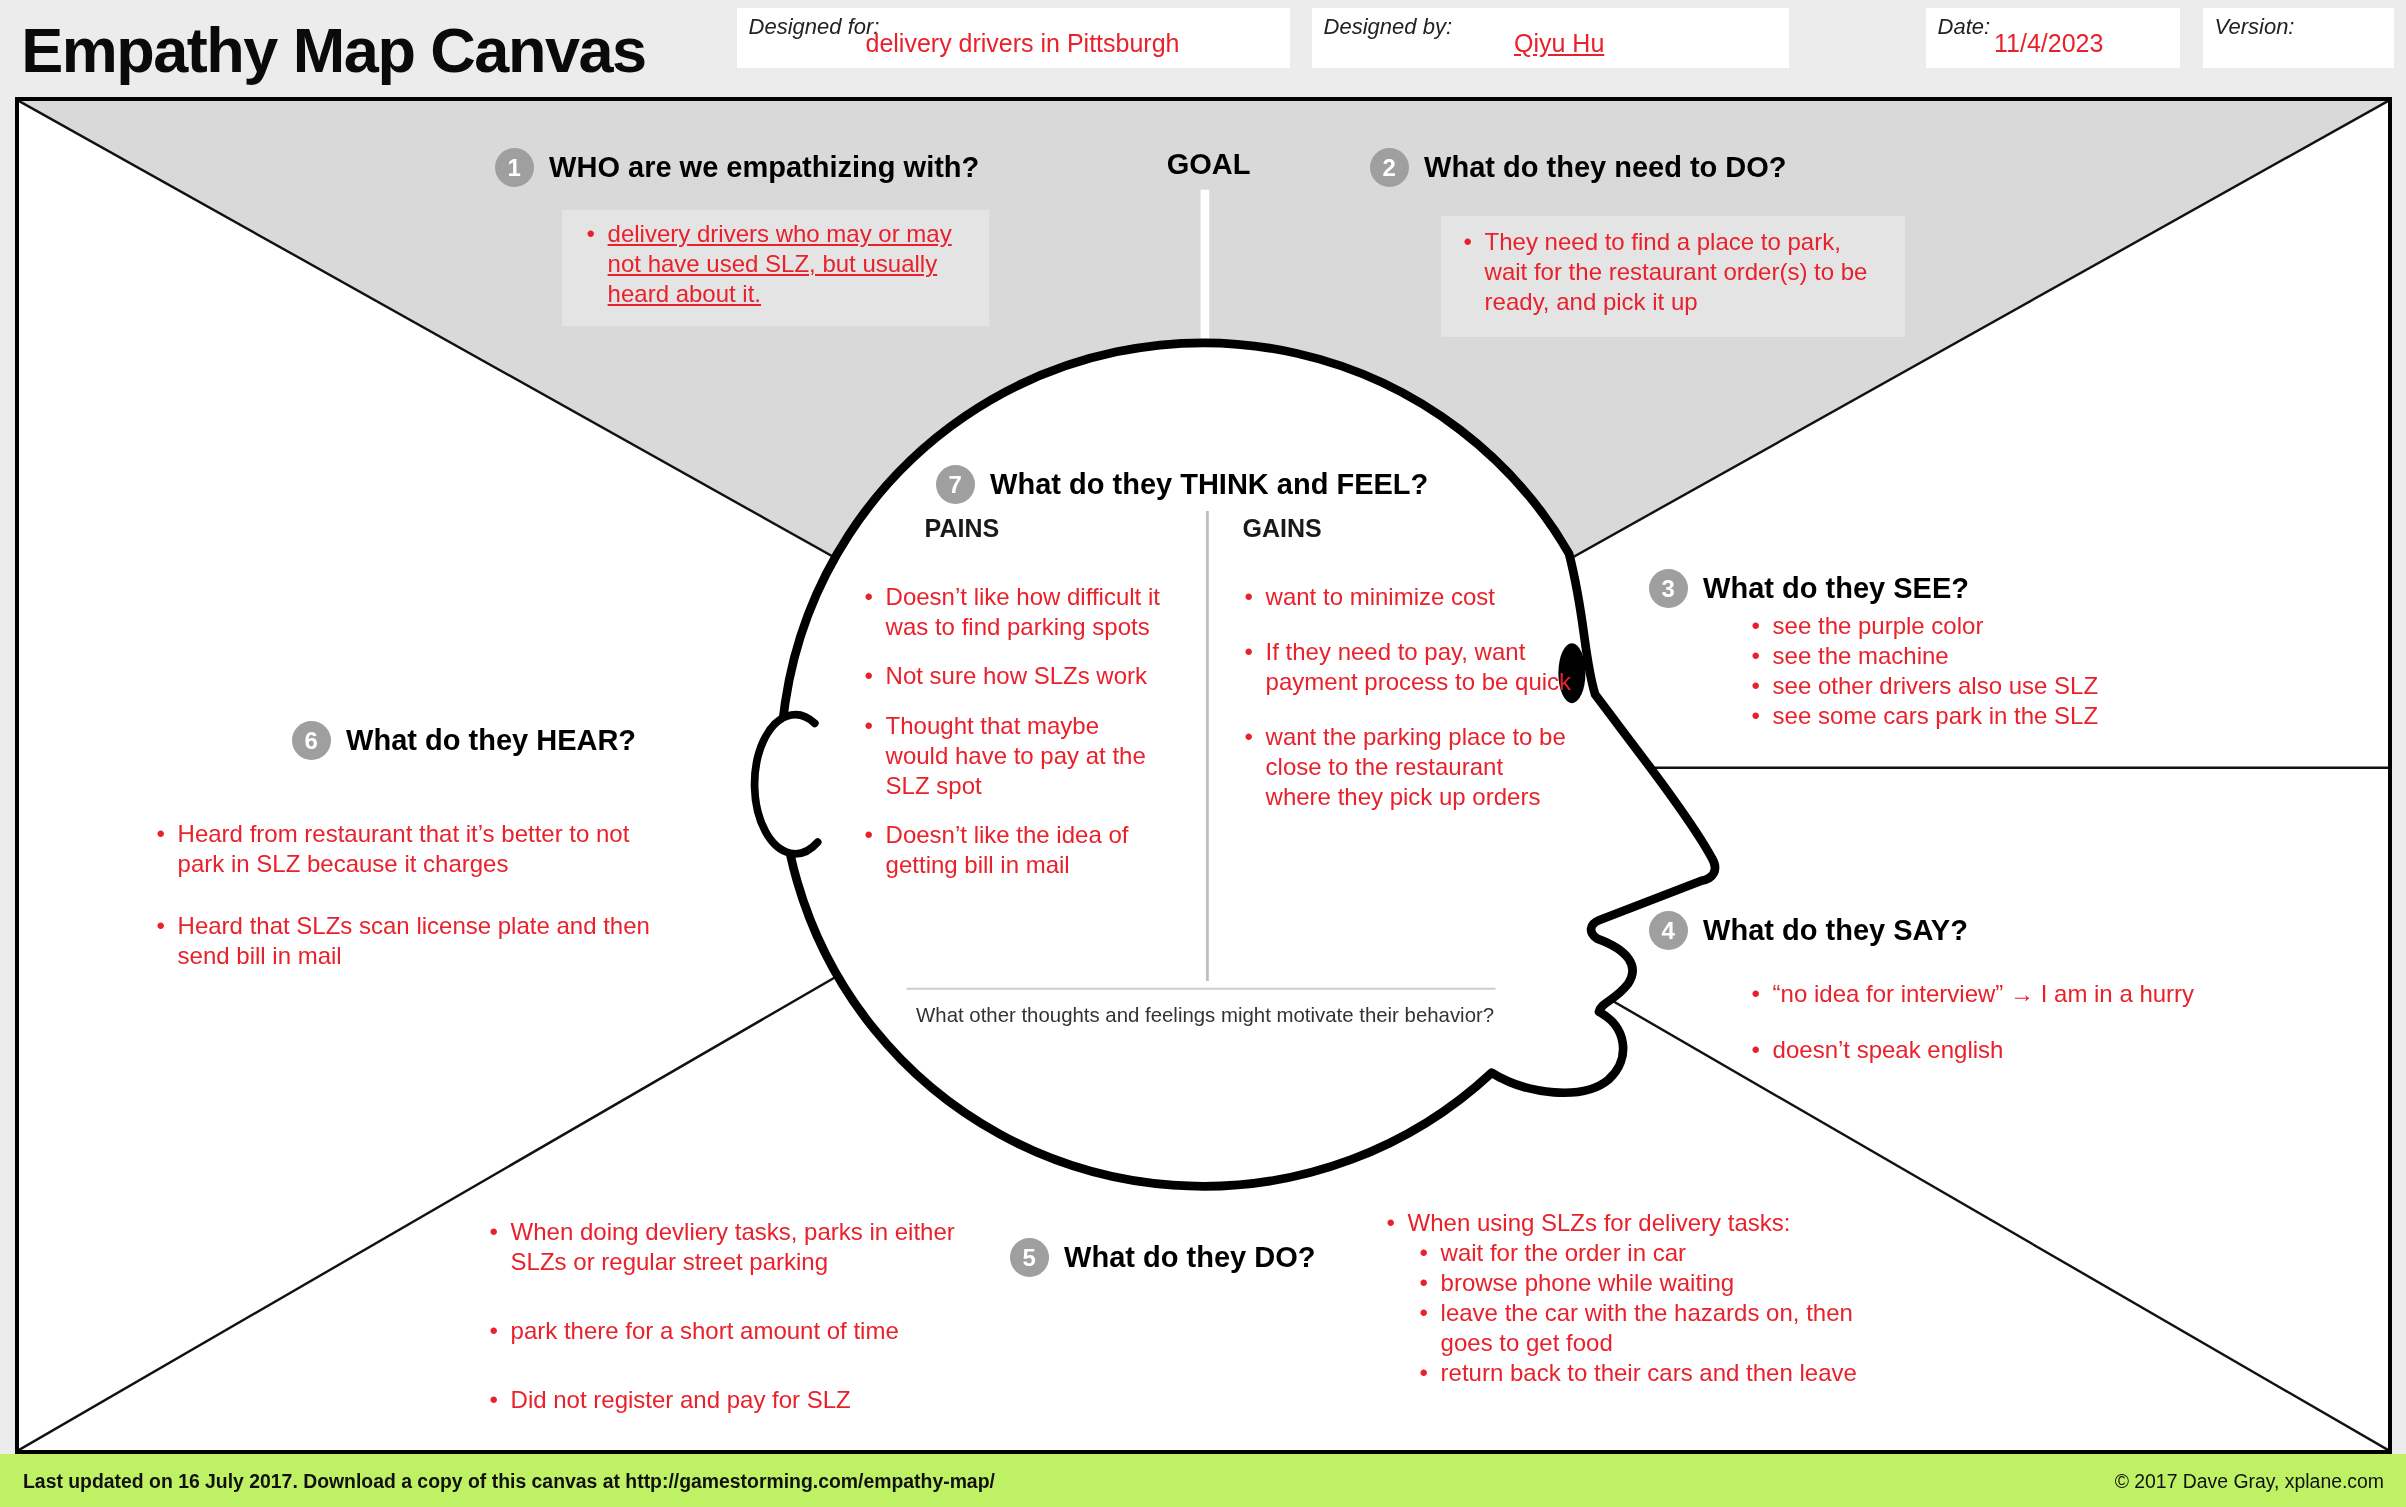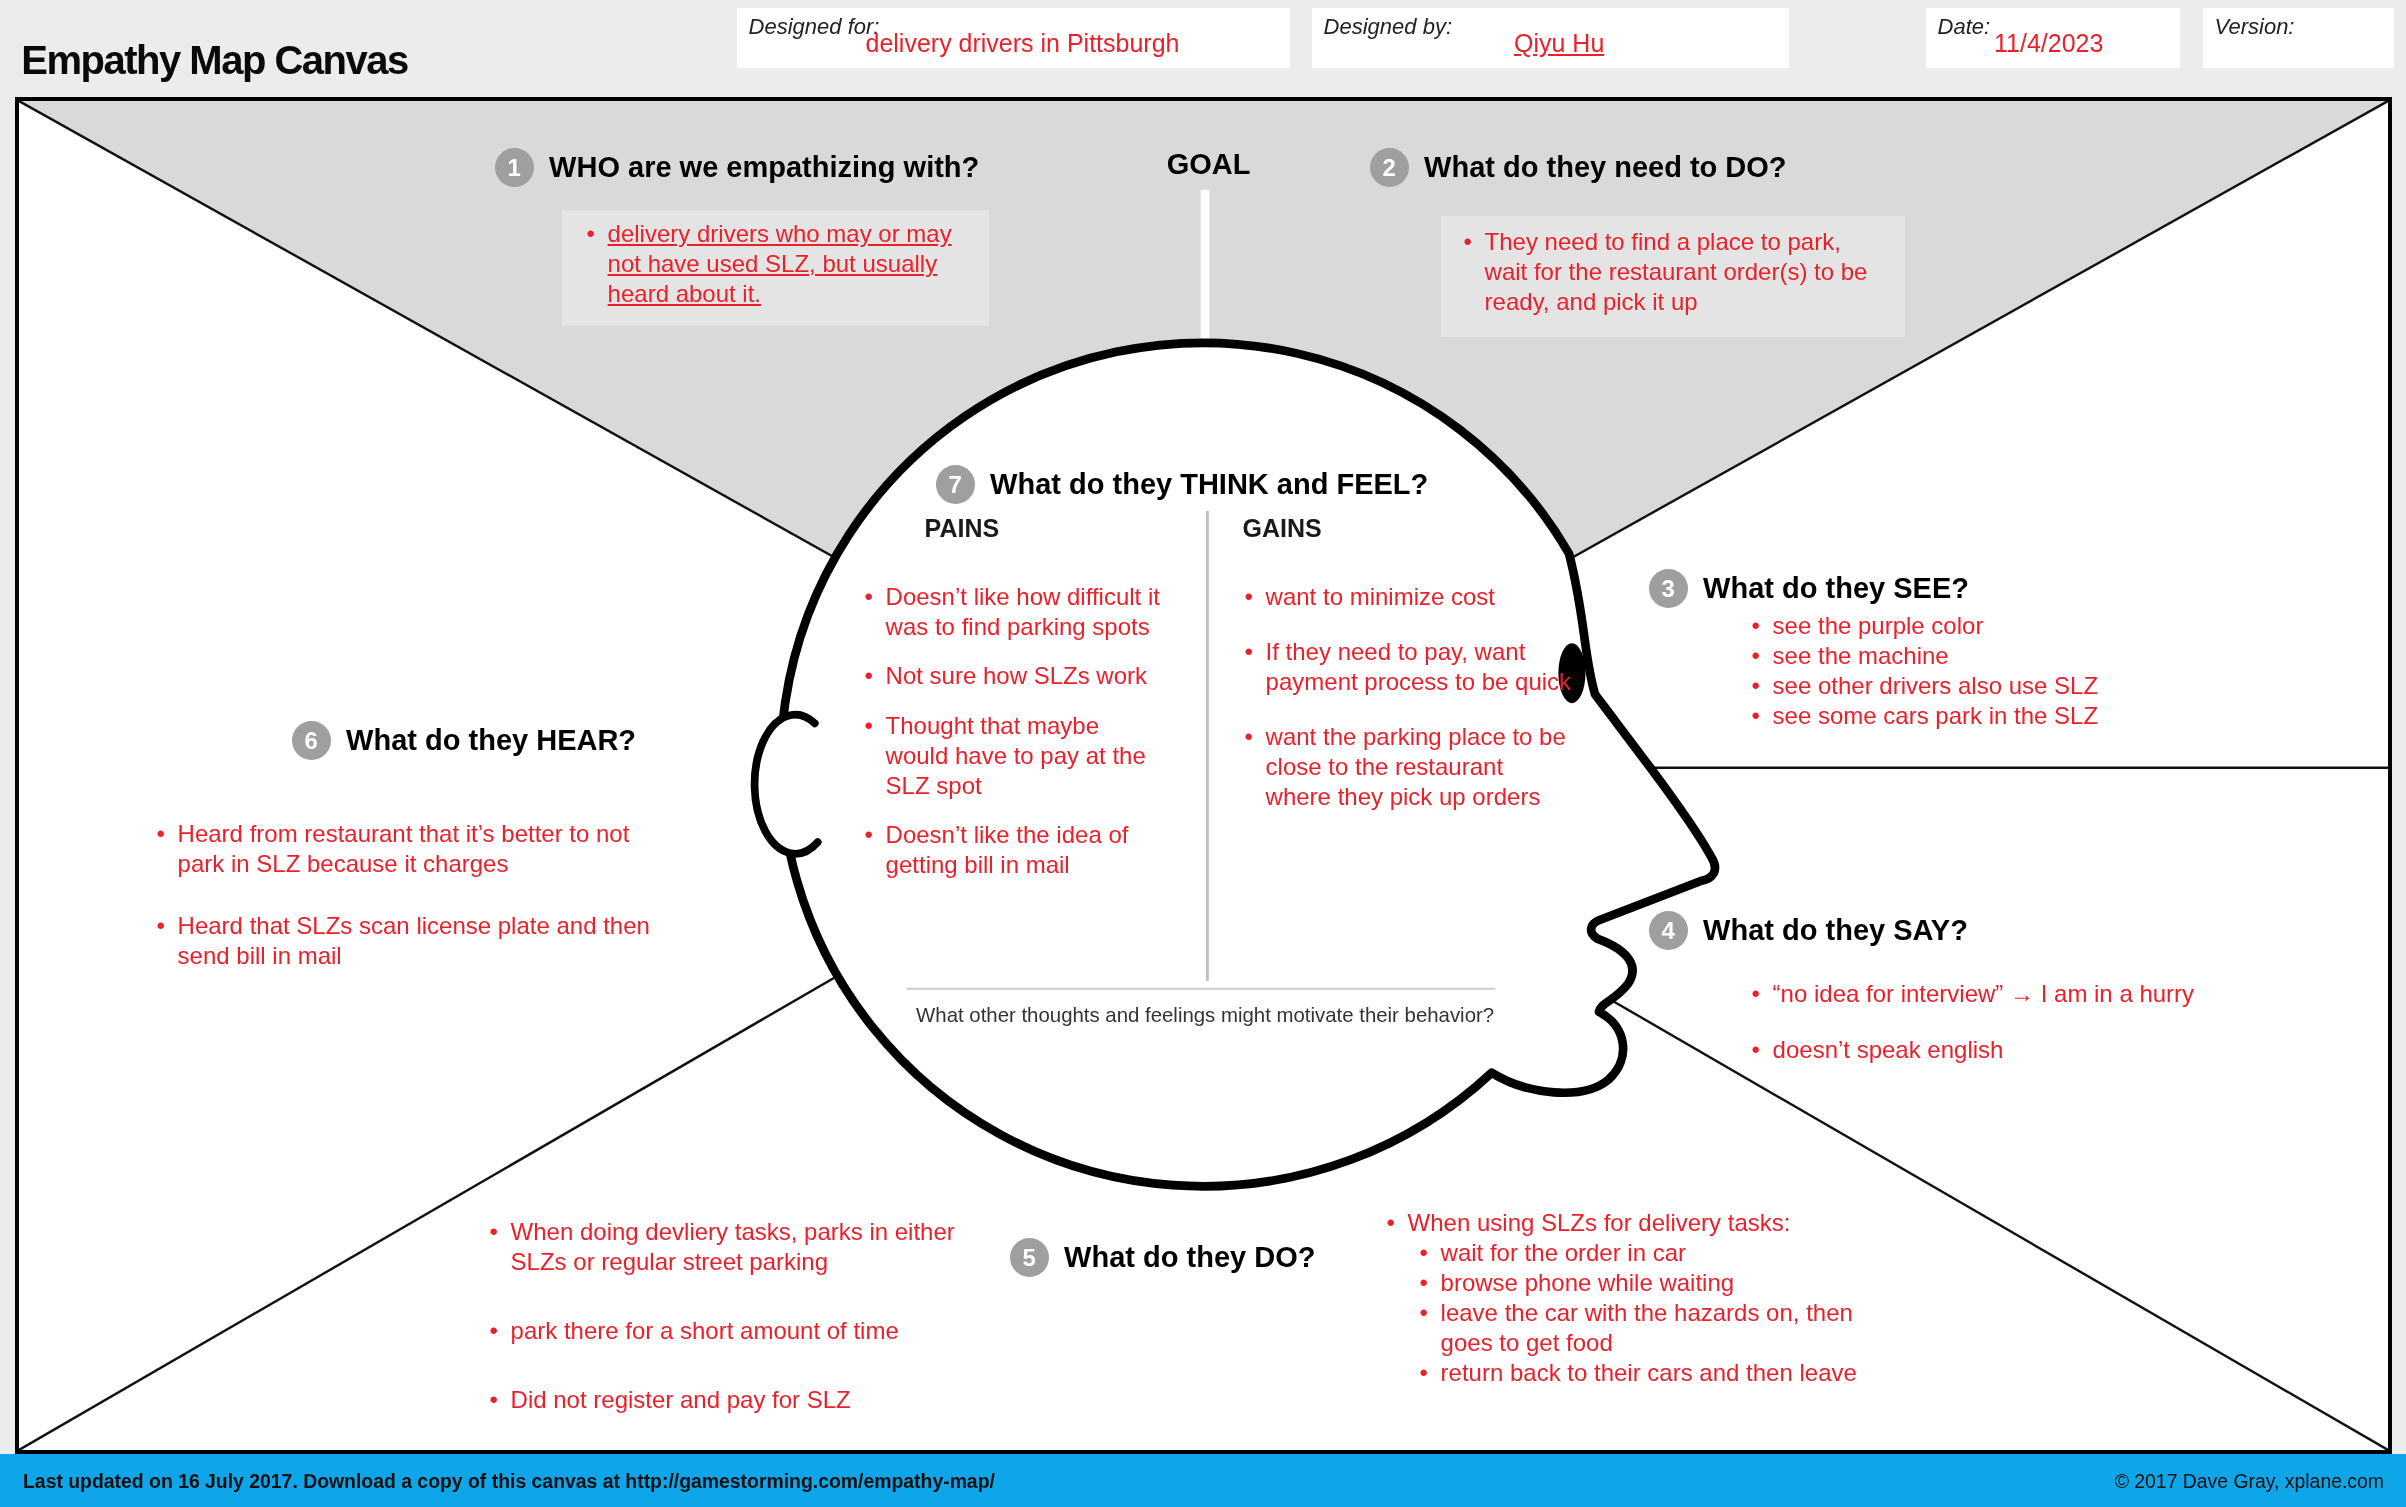--- a/index.html
+++ b/index.html
@@ -2,22 +2,22 @@
 <html><head>
 <meta charset="utf-8">
 <style>
   html,body{margin:0;padding:0;}
   body{
     width:2407px;height:1508px;position:relative;overflow:hidden;
     background:#ececec;font-family:"Liberation Sans", sans-serif;color:#000;
   }
   
   #page-title{
-    position:absolute;left:21.3px;top:13.6px;font-size:40px;font-weight:bold;
-    letter-spacing:-1.5px;color:#0a0a0a;white-space:nowrap;margin-top:24px;
+    position:absolute;left:21.3px;top:13.6px;font-size:63px;font-weight:bold;
+    letter-spacing:-1.5px;color:#0a0a0a;white-space:nowrap;
   }
   .hbox{position:absolute;top:7.8px;height:60px;background:#ffffff;}
   .hlabel{position:absolute;left:11.6px;top:5.8px;font-style:italic;font-size:22px;color:#222;white-space:nowrap;}
   .hvalue{position:absolute;top:21px;font-size:25px;color:#e8212b;white-space:nowrap;padding-left:18px;}
   #box-designed-for{left:737px;width:553px;}
   #box-designed-for .hvalue{left:0;right:0;text-align:center;}
   #box-designed-by{left:1312px;width:477px;}
   #box-designed-by .hvalue{left:184px;text-decoration:underline;}
   #box-date{left:1926px;width:254px;}
   #box-date .hvalue{left:50px;}
@@ -44,21 +44,21 @@
   ul.m20 li:not(:last-child){margin-bottom:19.4px;}
   ul.m26 li:not(:last-child){margin-bottom:25px;}
   ul.m27 li:not(:last-child){margin-bottom:26px;}
   ul.m33 li:not(:last-child){margin-bottom:32px;}
   ul.m40 li:not(:last-child){margin-bottom:39px;}
   .sticky{position:absolute;background:rgba(255,255,255,0.30);}
   #think-question{position:absolute;left:871px;top:903px;width:631px;text-align:center;
     font-size:20.4px;color:#333;}
   
   #page-footer{
-    position:absolute;left:0;top:1454px;width:2407px;height:54px;background:#0ea5e9;
+    position:absolute;left:0;top:1454px;width:2407px;height:54px;background:#bef264;
     display:flex;align-items:center;justify-content:space-between;
     padding:0 23px;box-sizing:border-box;
   }
   #footer-left{font-size:19.4px;font-weight:bold;color:#111;}
   #footer-right{font-size:19.4px;color:#111;}
 </style>
 </head>
 <body>
 
 <div id="page-title">Empathy Map Canvas</div>

